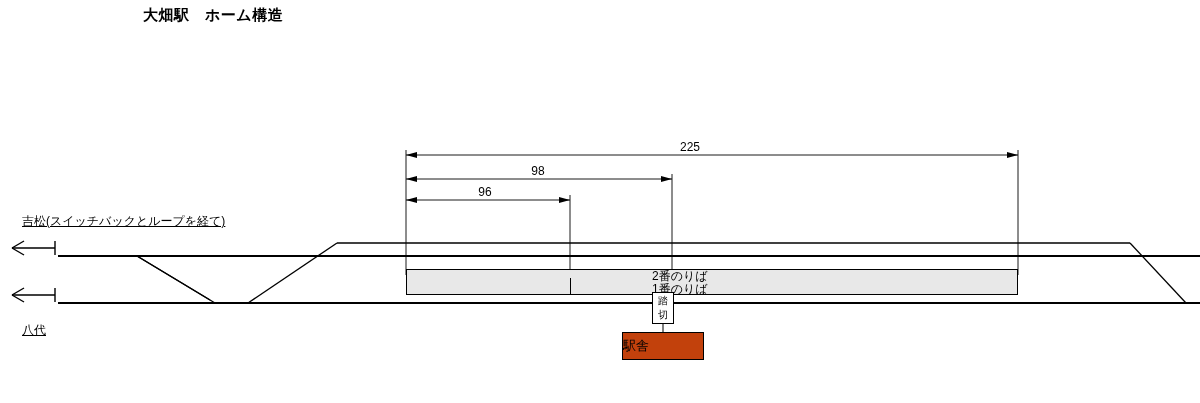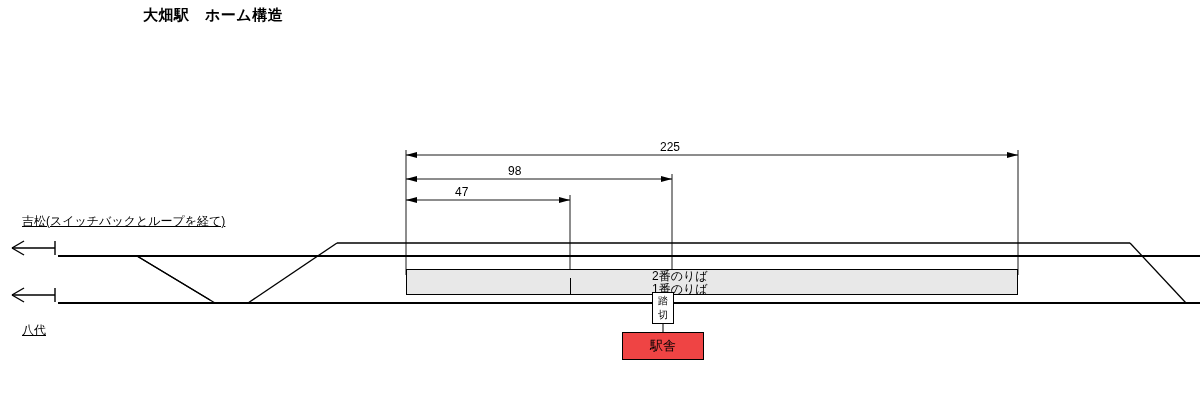--- a/index.html
+++ b/index.html
@@ -38,20 +38,21 @@
 
   #svg-layer {
     left: 0;
     top: 0;
     width: 1200px;
     height: 403px;
   }
 
   .dim-label {
     font-size: 12px;
+    text-align: center;
     white-space: nowrap;
   }
   #dim-225-label { left: 660px; top: 140px; width: 60px; }
   #dim-98-label  { left: 508px; top: 164px; width: 60px; }
   #dim-59-label  { left: 455px; top: 185px; width: 60px; }
 
   .platform {
     background: #e8e8e8;
     border: 1px solid #000000;
     box-sizing: border-box;
@@ -89,26 +90,25 @@
     font-size: 10px;
     line-height: 14px;
     text-align: center;
     padding-top: 1px;
   }
   #station-box {
     left: 622px;
     top: 332px;
     width: 82px;
     height: 28px;
-    background: #ef4444;
+    background: #c2410c;
     border: 1px solid #000000;
     box-sizing: border-box;
     font-size: 13px;
     line-height: 26px;
-    text-align: center;
   }
 
   .dir-label {
     font-size: 12px;
     white-space: nowrap;
     text-decoration: underline;
   }
   #label-yoshimatsu { left: 22px; top: 213px; }
   #label-yatsushiro { left: 22px; top: 322px; }
 </style>
@@ -173,21 +173,21 @@
       <line x1="55" y1="288" x2="55" y2="302"></line>
     </g>
 
     <g stroke="#000000" stroke-width="1" fill="none">
       <line x1="663" y1="324" x2="663" y2="332"></line>
     </g>
   </svg>
 
   <div class="abs dim-label" id="dim-225-label">225</div>
   <div class="abs dim-label" id="dim-98-label">98</div>
-  <div class="abs dim-label" id="dim-59-label">47</div>
+  <div class="abs dim-label" id="dim-59-label">96</div>
 
   <div class="abs platform" id="platform-main"></div>
   <div class="abs platform" id="platform-step"></div>
   <div class="abs platform-label" id="label-norib2">2番のりば</div>
   <div class="abs platform-label" id="label-norib1">1番のりば</div>
 
   <div class="abs" id="crossing-box">
     <div>踏</div>
     <div>切</div>
   </div>

